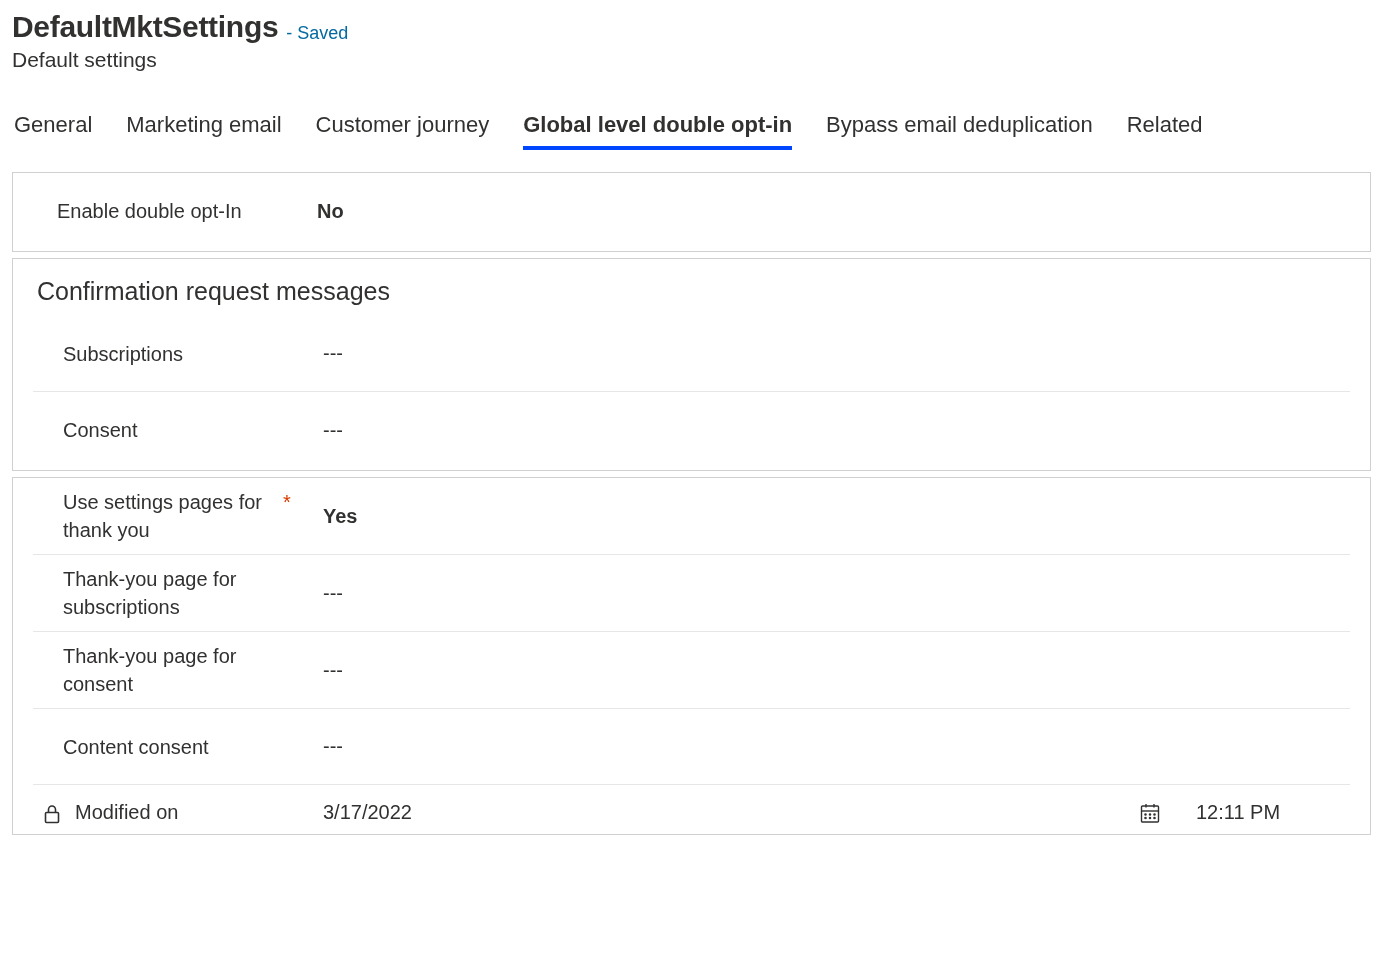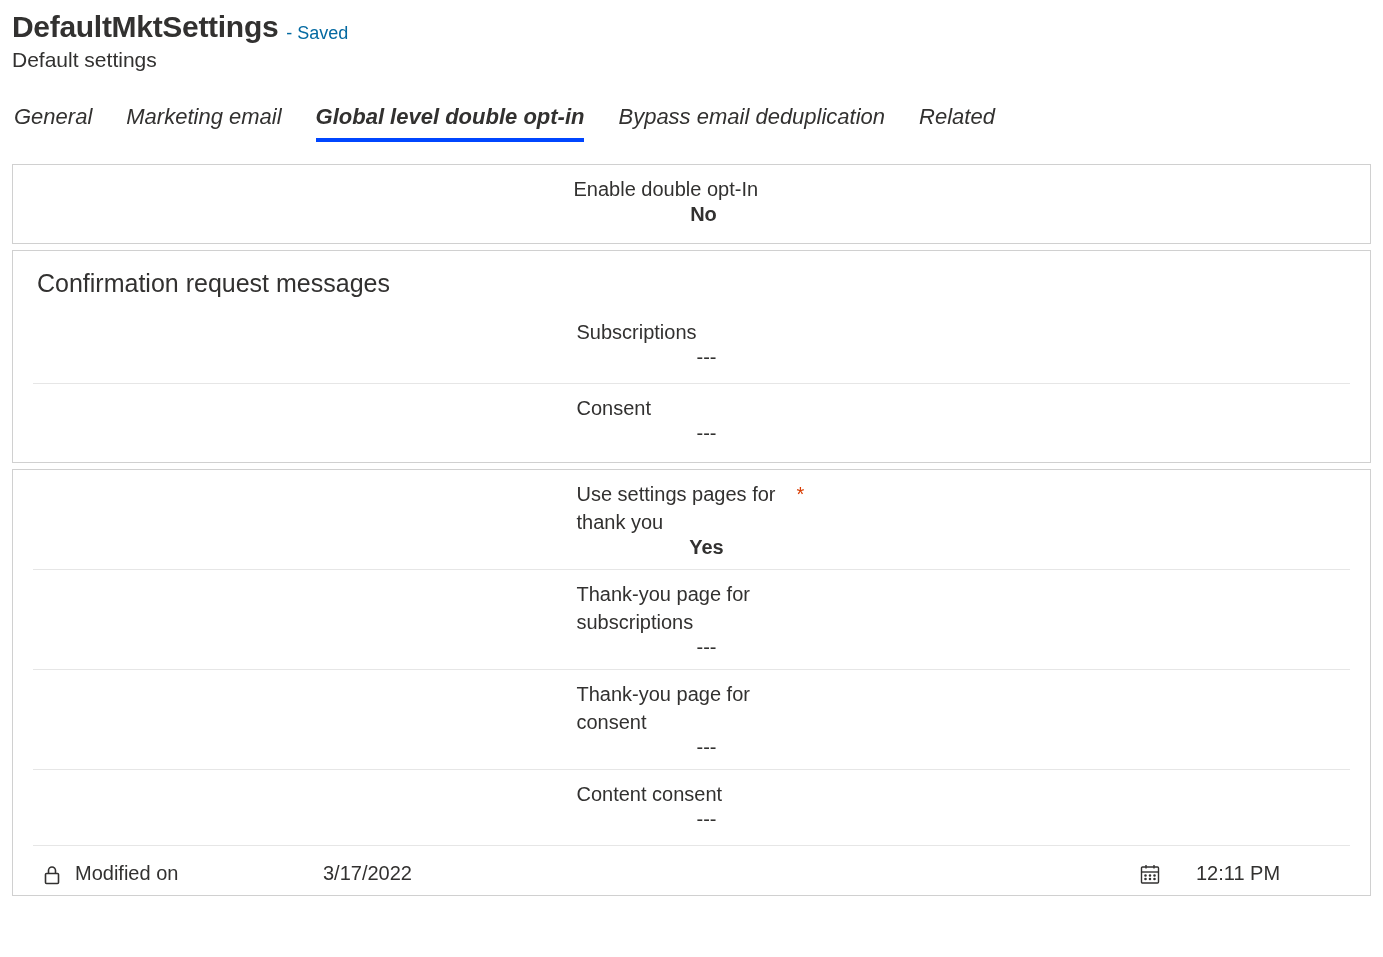--- a/index.html
+++ b/index.html
@@ -22,22 +22,21 @@
       color: #0369a1;
     }
     .subtitle {
       font-size: 21px;
       margin-top: 4px;
     }
     .tabs {
       display: flex;
       gap: 34px;
       padding: 0 2px;
-      margin-top: 14px;
-      font-style: italic;
+      margin-top: 22px;
     }
     .tab {
       font-size: 22px;
       color: #323130;
       padding-bottom: 8px;
       cursor: pointer;
     }
     .tab.active {
       font-weight: 700;
       border-bottom: 4px solid #0046ff;
@@ -51,21 +50,20 @@
       font-size: 25px;
       font-weight: 400;
       padding: 18px 0 10px 4px;
     }
     .row {
       display: flex;
       align-items: center;
       border-bottom: 1px solid #e6e6e6;
       min-height: 76px;
       padding: 10px 0 10px 24px;
-      flex-direction: column;
     }
     .row:last-child { border-bottom: none; }
     .label-col {
       width: 260px;
       font-size: 20px;
       line-height: 1.4;
       display: flex;
       align-items: baseline;
       gap: 10px;
     }
@@ -106,20 +104,21 @@
   <div class="title-row">
     <span class="title">DefaultMktSettings</span>
     <span class="save-status">- Saved</span>
   </div>
   <div class="subtitle">Default settings</div>
 </div>
 
 <div class="tabs">
   <div class="tab">General</div>
   <div class="tab">Marketing email</div>
+  <div class="tab">Customer journey</div>
   <div class="tab active">Global level double opt-in</div>
   <div class="tab">Bypass email deduplication</div>
   <div class="tab">Related</div>
 </div>
 
 <div class="card first">
   <div class="row">
     <div class="label-col">
       <span class="label-text">Enable double opt-In</span>
     </div>

